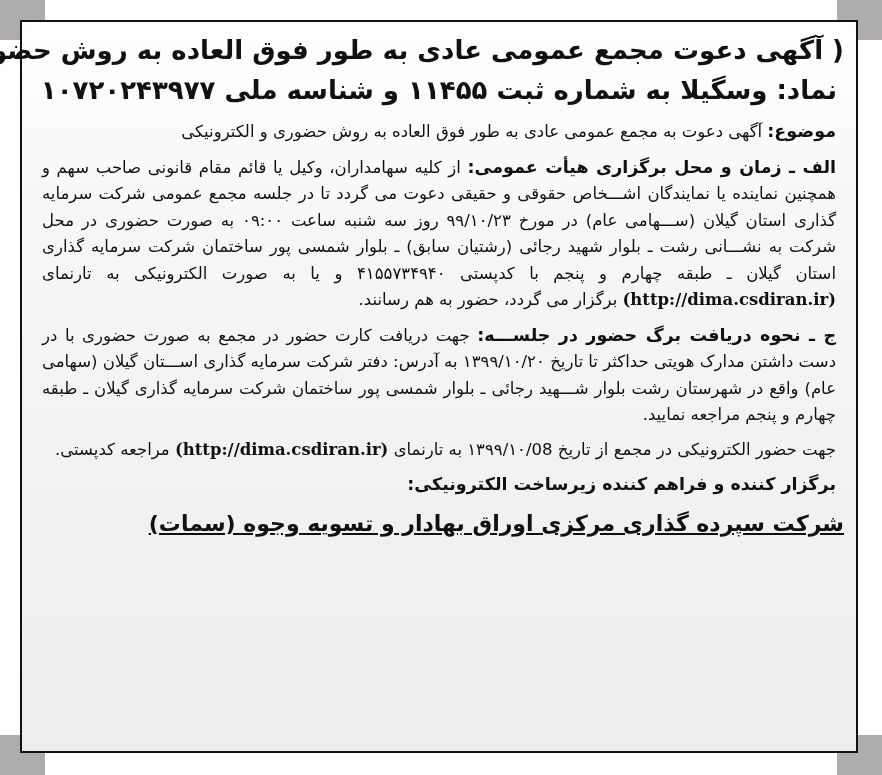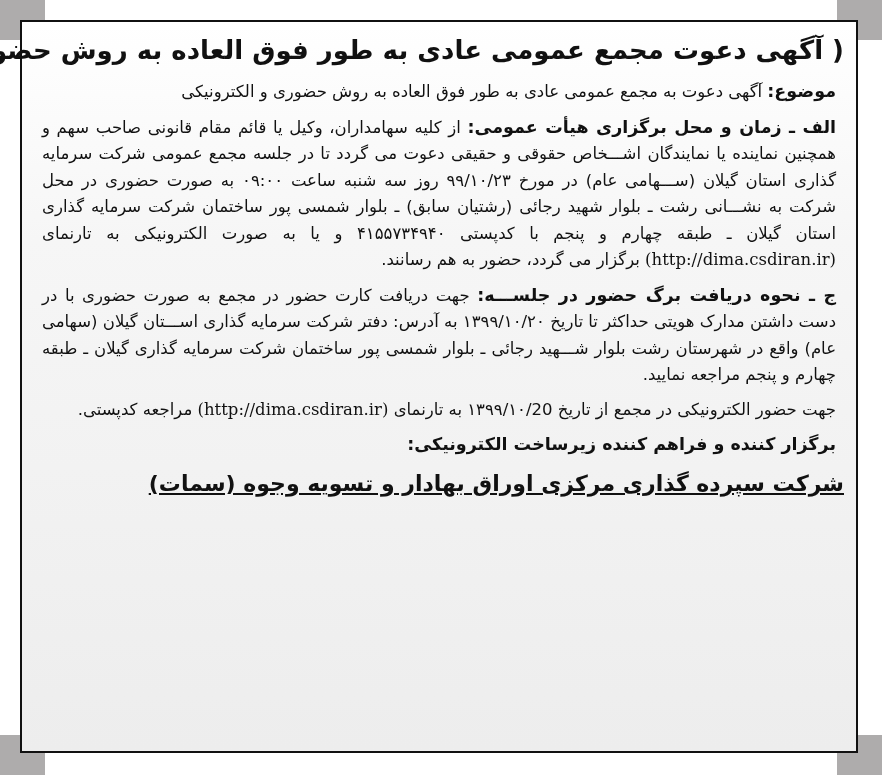--- a/index.html
+++ b/index.html
@@ -33,37 +33,38 @@
   .title .line { display: block; white-space: nowrap; }
   .body {
     font-size: 16.5px;
     line-height: 26.5px;
     text-align: justify;
     text-align-last: right;
     margin-top: 2px;
   }
   .para { margin: 8px; }
   .label { font-weight: bold; font-size: 17.5px; }
-  .ltr { direction: ltr; unicode-bidi: embed; font-family: "DejaVu Serif", serif; }
+  .ltr { direction: ltr; unicode-bidi: embed; font-family: "DejaVu Serif", serif; font-weight: bold; }
   .final {
     font-weight: bold; font-size: 22px; line-height: 34px;
     text-align: right; margin-top: 0; text-decoration: underline;
   }
 </style>
 </head>
 <body>
 
 <div class="corner tl"></div>
 <div class="corner tr"></div>
 <div class="corner bl"></div>
 <div class="corner br"></div>
 
 <div class="frame">
   <h1 class="title">
     <span class="line">( آگهی دعوت مجمع عمومی عادی به طور فوق العاده به روش حضوری</span>
+    <span class="line">نماد: وسگیلا به شماره ثبت ۱۱۴۵۵ و شناسه ملی ۱۰۷۲۰۲۴۳۹۷۷</span>
   </h1>
 
   <div class="body">
     <p class="para">
       <span class="label">موضوع:</span>
       <span>آگهی دعوت به مجمع عمومی عادی به طور فوق العاده به روش حضوری و الکترونیکی</span>
     </p>
 
     <p class="para">
       <span class="label">الف ـ زمان و محل برگزاری هیأت عمومی:</span>
@@ -72,21 +73,21 @@
       <span>برگزار می گردد، حضور به هم رسانند.</span>
     </p>
 
 
     <p class="para">
       <span class="label">ج ـ نحوه دریافت برگ حضور در جلســـه:</span>
       <span>جهت دریافت کارت حضور در مجمع به صورت حضوری با در دست داشتن مدارک هویتی حداکثر تا تاریخ ۱۳۹۹/۱۰/۲۰ به آدرس: دفتر شرکت سرمایه گذاری اســـتان گیلان (سهامی عام) واقع در شهرستان رشت بلوار شـــهید رجائی ـ بلوار شمسی پور ساختمان شرکت سرمایه گذاری گیلان ـ طبقه چهارم و پنجم مراجعه نمایید.</span>
     </p>
 
     <p class="para">
-      <span>جهت حضور الکترونیکی در مجمع از تاریخ ۱۳۹۹/۱۰/20 به تارنمای</span>
+      <span>جهت حضور الکترونیکی در مجمع از تاریخ ۱۳۹۹/۱۰/08 به تارنمای</span>
       <span class="ltr">(http://dima.csdiran.ir)</span>
       <span>مراجعه کدپستی.</span>
     </p>
 
 
     <p class="para">
       <span class="label">برگزار کننده و فراهم کننده زیرساخت الکترونیکی:</span>
     </p>
   </div>
 

